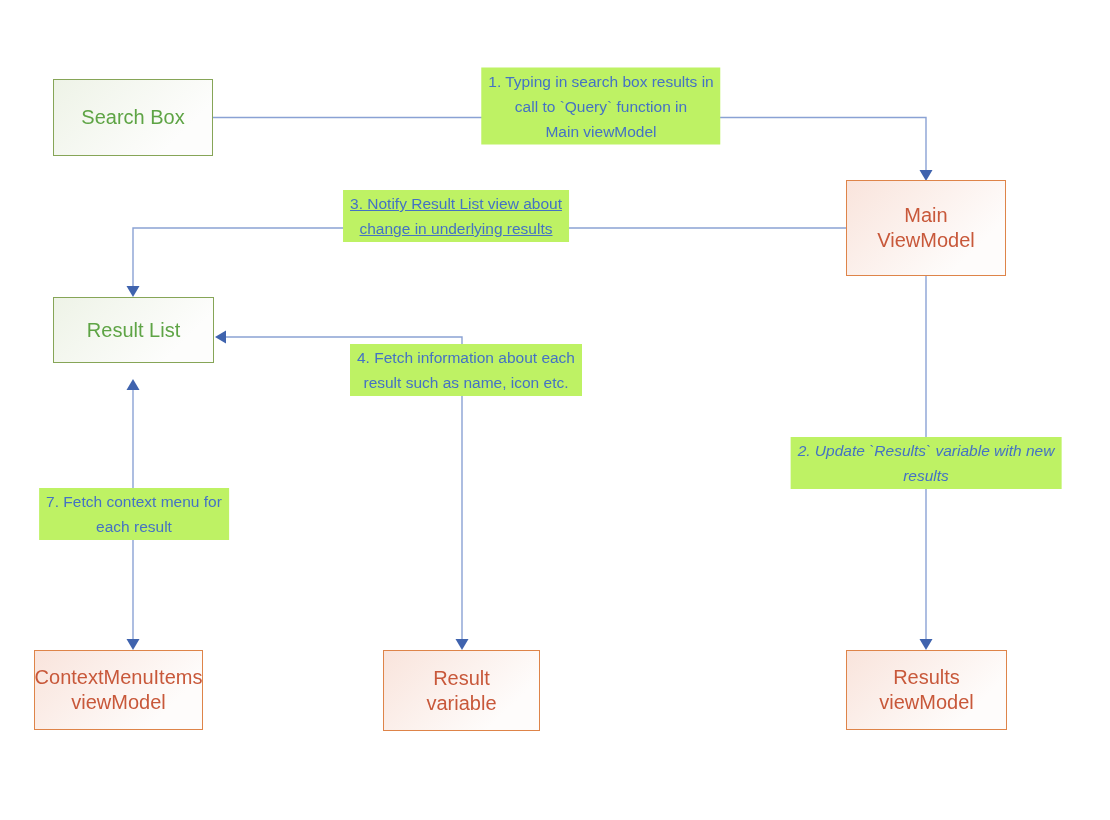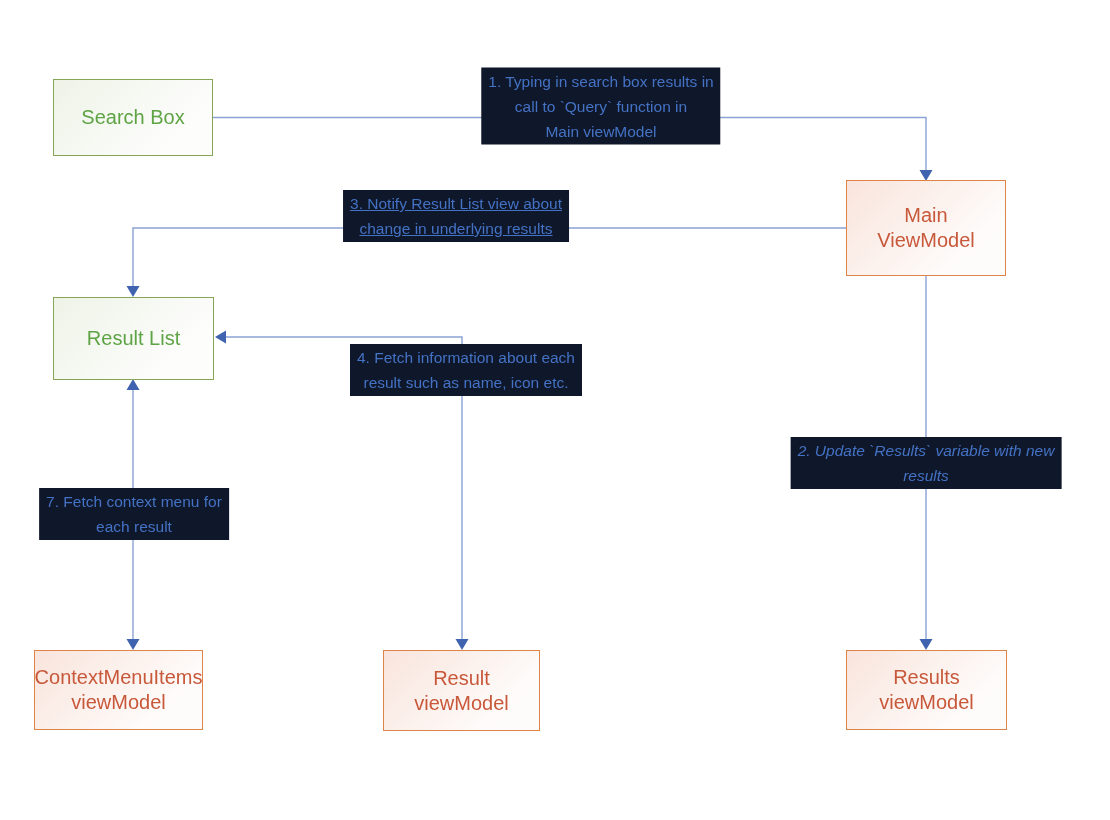--- a/index.html
+++ b/index.html
@@ -30,33 +30,33 @@
     background: linear-gradient(135deg, var(--green-fill-start), var(--green-fill-end) 78%);
   }
   .node.orange {
     border: 1.8px solid var(--orange-border);
     color: var(--orange-text);
     background: linear-gradient(135deg, var(--orange-fill-start), var(--orange-fill-end) 78%);
   }
 
   #node-search-box      { left: 53px;  top: 79px;  width: 160px; height: 77px; }
   #node-main-viewmodel  { left: 846px; top: 180px; width: 160px; height: 96px; }
-  #node-result-list     { left: 53px;  top: 297px; width: 161px; height: 83px; }
+  #node-result-list     { left: 53px;  top: 297px; width: 161px; height: 66px; }
   #node-contextmenuitems-viewmodel { left: 34px;  top: 650px; width: 169px; height: 80px; }
   #node-result-viewmodel  { left: 383px; top: 650px; width: 157px; height: 81px; }
   #node-results-viewmodel { left: 846px; top: 650px; width: 161px; height: 80px; }
 
   .annotation {
     position: absolute; z-index: 3;
     transform: translate(-50%, -50%);
     color: var(--annotation-text);
     font-size: 15.5px; line-height: 25px;
     text-align: center;
     white-space: pre;
-    background: #0f172a;
+    background: #bef264;
     padding: 1px 7px;
   }
   #annotation-step1 { left: 601px; top: 106px; }
   #annotation-step2 { left: 926px; top: 463px; font-style: italic; }
   #annotation-step3 { left: 456px; top: 216px; text-decoration: underline; }
   #annotation-step4 { left: 466px; top: 370px; text-align: center; }
   #annotation-step5 { left: 134px; top: 514px; }
 </style>
 </head>
 <body>
@@ -87,21 +87,21 @@
 
   <div class="node orange" id="node-main-viewmodel">Main
 ViewModel</div>
 
   <div class="node green" id="node-result-list">Result List</div>
 
   <div class="node orange" id="node-contextmenuitems-viewmodel">ContextMenuItems
 viewModel</div>
 
   <div class="node orange" id="node-result-viewmodel">Result
-viewModel</div>
+variable</div>
 
   <div class="node orange" id="node-results-viewmodel">Results
 viewModel</div>
 
   <div class="annotation" id="annotation-step1">1. Typing in search box results in
 call to `Query` function in
 Main viewModel</div>
 
   <div class="annotation" id="annotation-step2">2. Update `Results` variable with new
 results</div>

